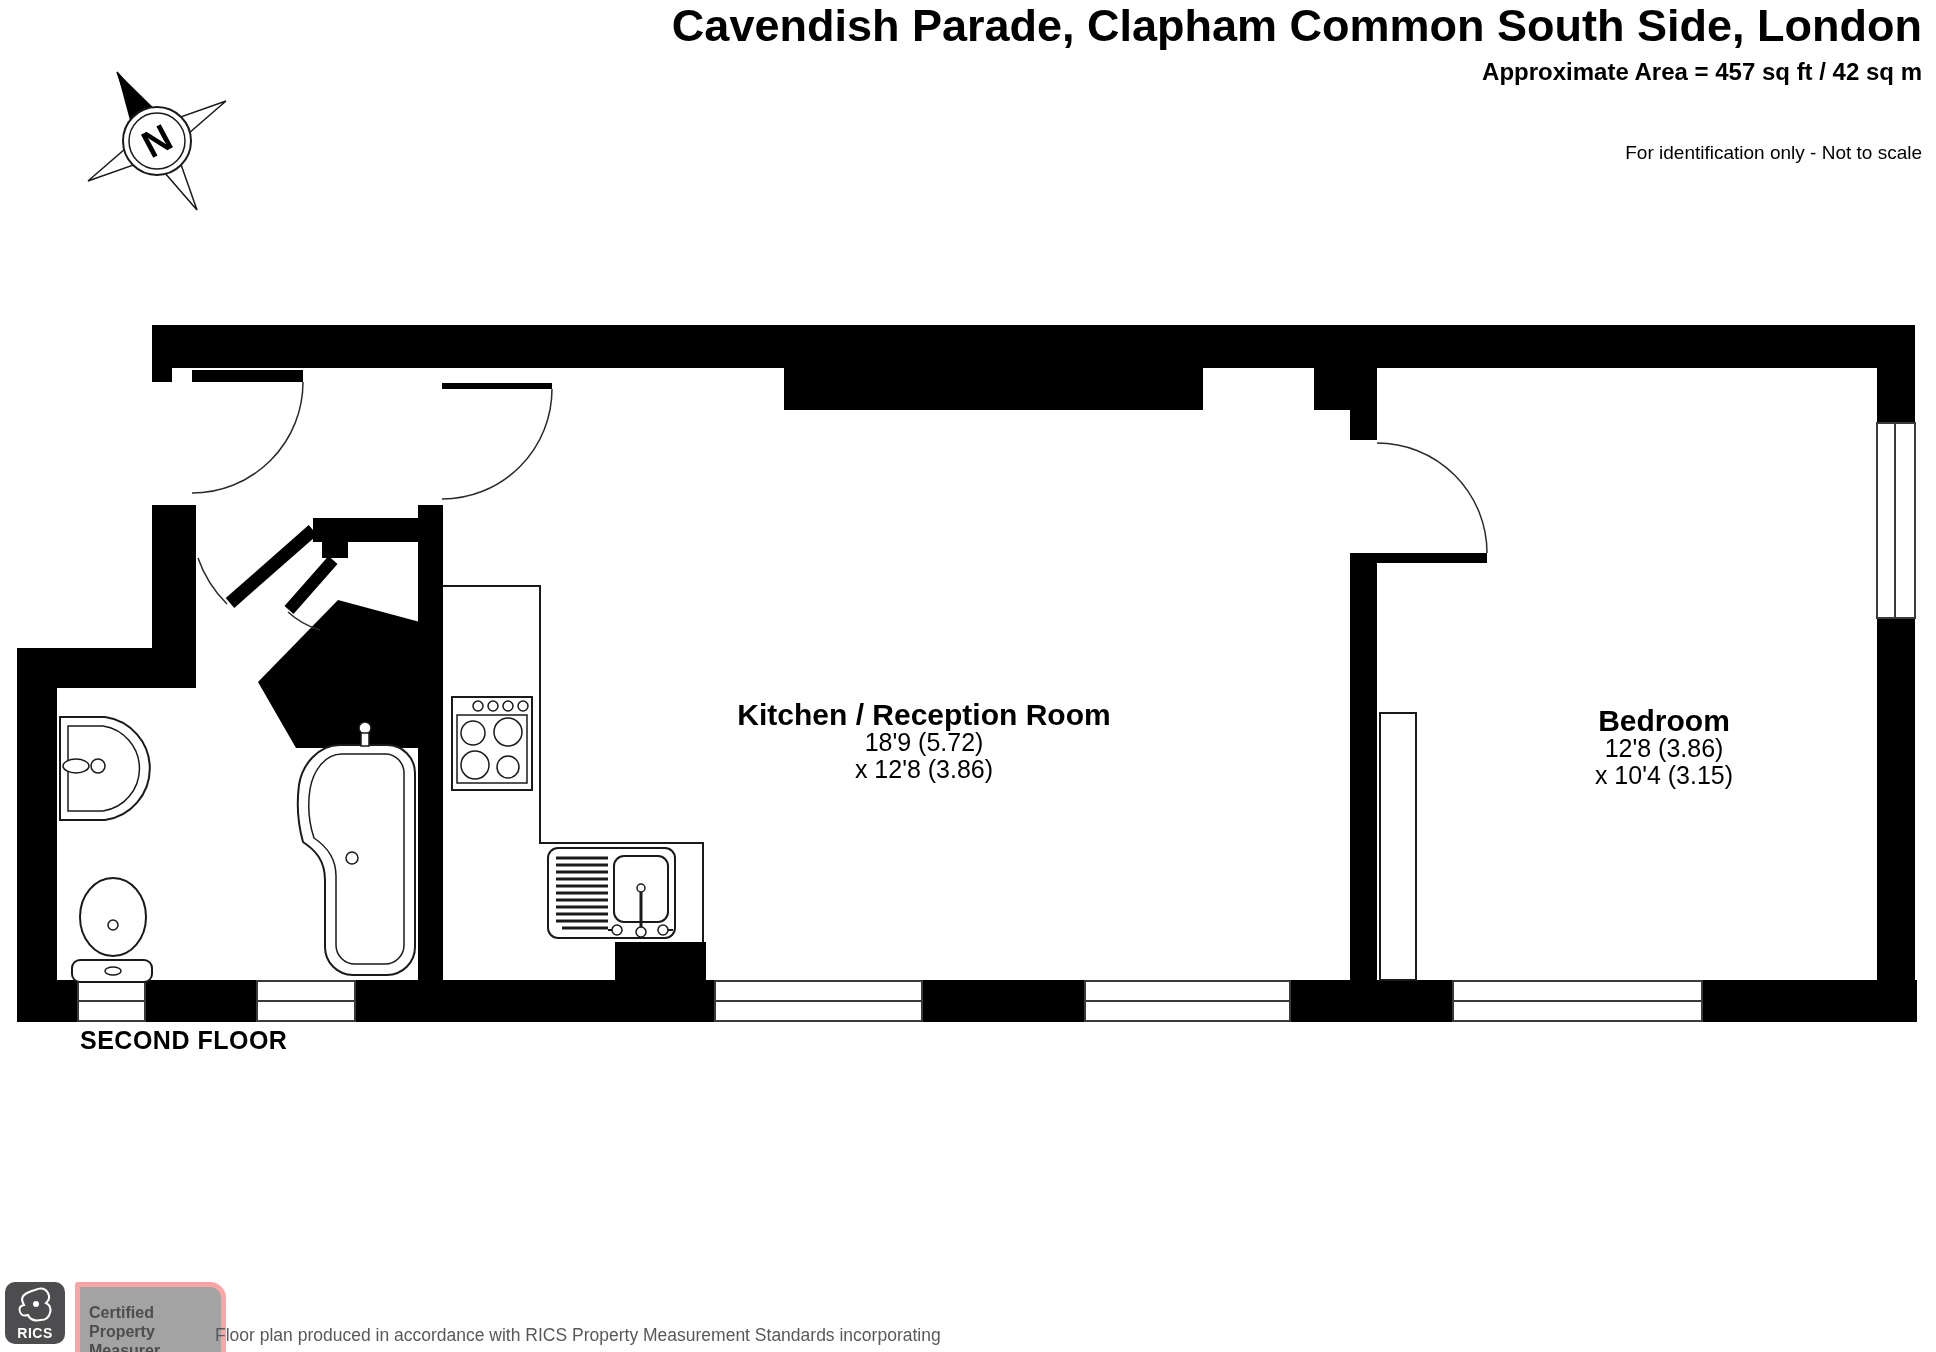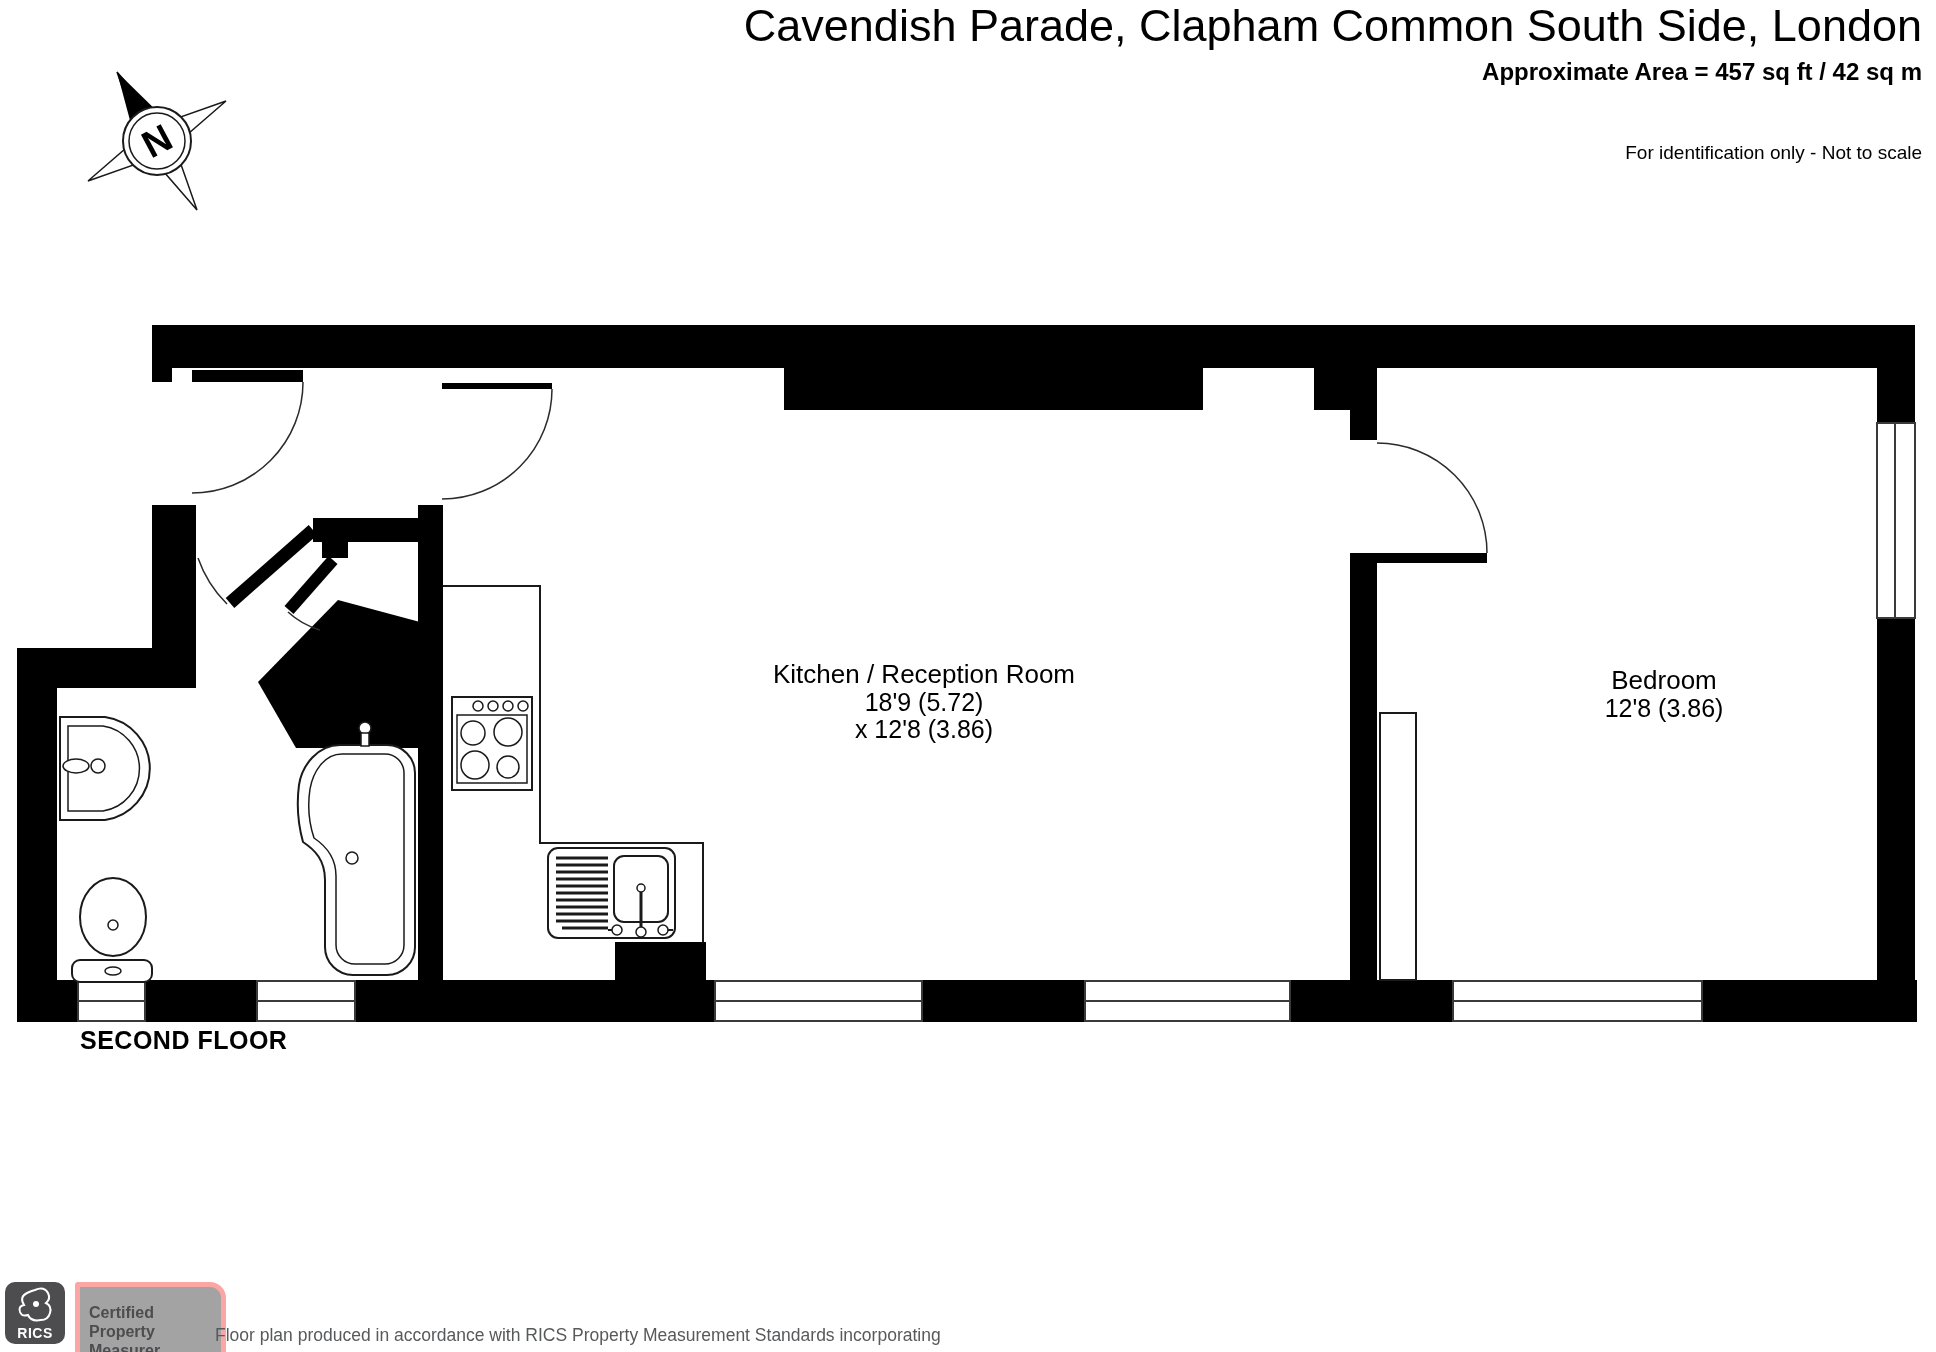--- a/index.html
+++ b/index.html
@@ -1,24 +1,24 @@
 <!DOCTYPE html>
 <html><head>
 <meta charset="utf-8">
 <style>
   html,body{margin:0;padding:0;background:#ffffff;}
   .page{position:relative;width:1936px;height:1352px;background:#fff;overflow:hidden;
         font-family:"Liberation Sans", sans-serif;color:#000;}
   .abs{position:absolute;}
-  .title{right:14px;top:0;font-size:45px;font-weight:normal;line-height:52px;white-space:nowrap;}
+  .title{right:14px;top:0;font-size:45px;font-weight:bold;line-height:52px;white-space:nowrap;}
   .area-line{right:14px;top:56px;font-size:24px;font-weight:bold;line-height:32px;white-space:nowrap;}
   .disclaimer{right:14px;top:98px;font-size:19px;line-height:22px;white-space:nowrap;margin-top:44px;}
   .floor-label{left:32px;top:1026px;font-size:25px;font-weight:bold;letter-spacing:.5px;margin-left:48px;}
   .room-label{text-align:center;}
-  .room-label .rname{font-size:26px;font-weight:normal;line-height:29px;}
+  .room-label .rname{font-size:30px;font-weight:bold;line-height:29px;margin-top:40px;}
   .room-label .rdim{font-size:25px;line-height:27px;}
   .kitchen-label{left:724px;top:660px;width:400px;}
   .bedroom-label{left:1464px;top:666px;width:400px;}
   .footer{left:0;top:1278px;width:1100px;height:70px;}
   .rics-box{left:5px;top:4px;width:60px;height:62px;background:#4d4d4f;border-radius:10px;}
   .rics-text{left:0;bottom:3px;width:60px;text-align:center;color:#fff;font-weight:bold;
              font-size:14px;letter-spacing:.5px;}
   .badge-box{left:75px;top:4px;width:132px;height:58px;border:5px solid #fca5a5;
              border-radius:3px 16px 16px 3px;background:#a3a3a3;padding:16px 0 0 9px;box-sizing:content-box;}
   .badge-box div{font-size:16px;font-weight:bold;color:#4d4d4f;line-height:19px;}
@@ -192,20 +192,21 @@
   </svg>
 
   <div class="abs room-label kitchen-label">
     <div class="rname">Kitchen / Reception Room</div>
     <div class="rdim">18'9 (5.72)</div>
     <div class="rdim">x 12'8 (3.86)</div>
   </div>
   <div class="abs room-label bedroom-label">
     <div class="rname">Bedroom</div>
     <div class="rdim">12'8 (3.86)</div>
+    <div class="rdim">x 10'4 (3.15)</div>
   </div>
 
   <div class="abs floor-label">SECOND FLOOR</div>
 
   <div class="abs footer">
     <div class="abs rics-box">
       <svg width="60" height="62" viewBox="0 0 60 62">
         <path d="M30 8 q9 -4 13 3 q3 6 -2 10 q6 3 4 10 q-2 7 -9 7 q-10 2 -13 -5 q-6 2 -8 -3 q-2 -6 4 -7 q-5 -8 3 -12 q4 -2 8 -3 z" fill="none" stroke="#ffffff" stroke-width="2"></path>
         <circle cx="31" cy="22" r="3" fill="#ffffff"></circle>
       </svg>

